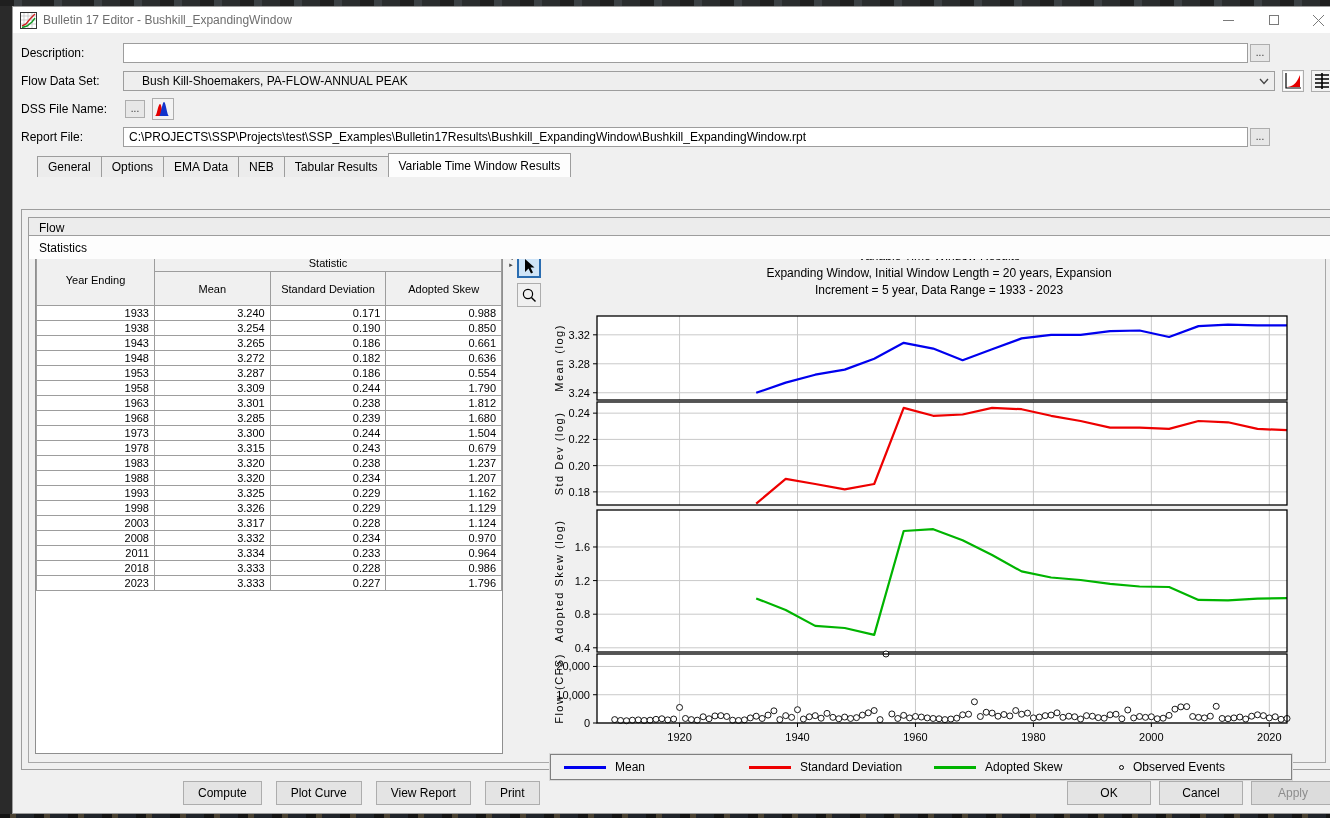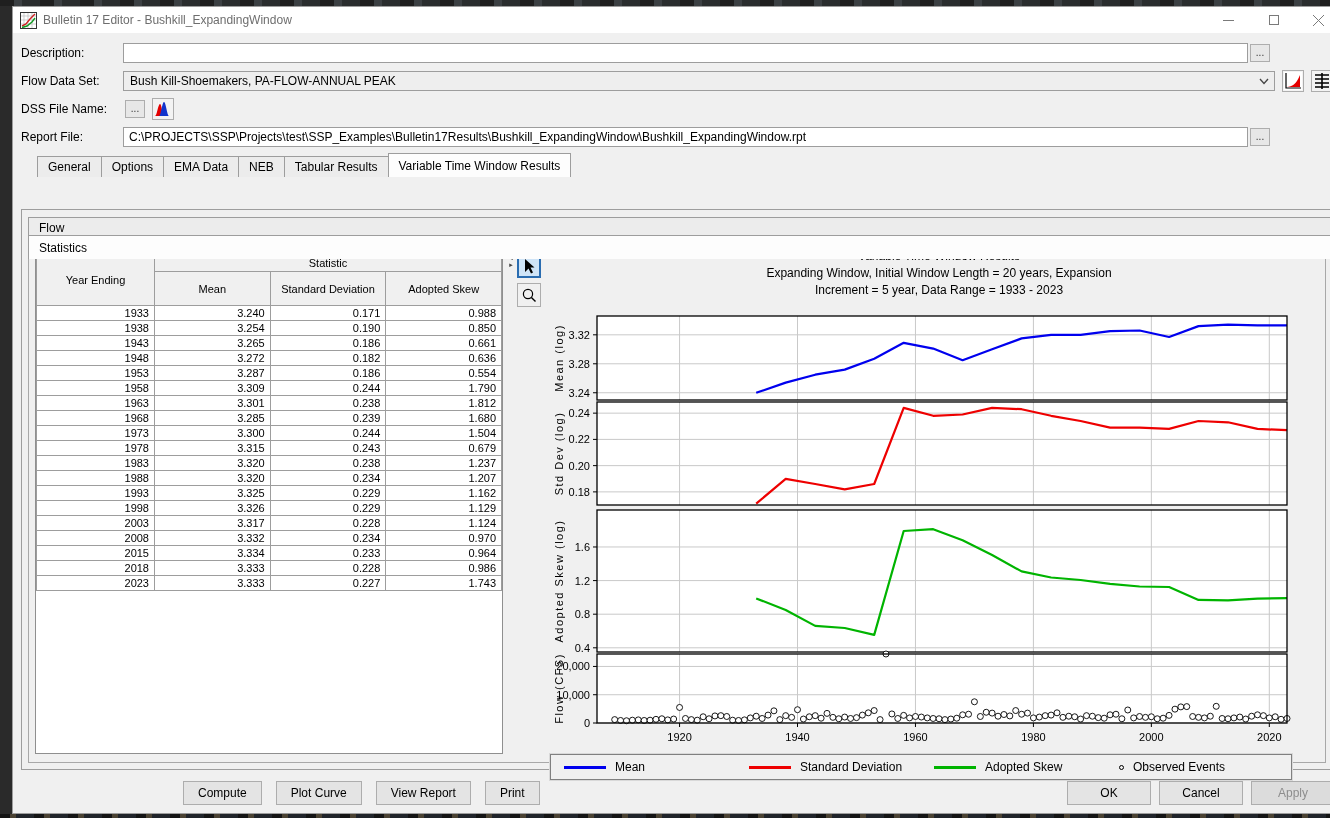--- a/index.html
+++ b/index.html
@@ -28,21 +28,21 @@
   
   .form { padding:10px 8px 0 8px; }
   .frow { display:flex; align-items:center; height:20px; margin-bottom:8px; position:relative; }
   .flabel { width:102px; font-size:12px; color:#000; flex:none; }
   .ftext { height:20px; border:1px solid #9d9d9d; background:#fff; font-size:12px;
            padding:0 5px; font-family:"Liberation Sans", sans-serif; color:#000; }
   .grow { flex:1; }
   .browse-btn { width:20px; height:18px; margin-left:2px; border:1px solid #adadad; background:#e7e7e7;
                 font-size:10px; line-height:12px; color:#333; text-align:center; flex:none; }
   .combo { flex:1; height:20px; border:1px solid #9d9d9d; background:#eeeeee; font-size:12px;
-           display:flex; align-items:center; padding:0 6px; position:relative; }
+           display:flex; align-items:center; padding:0 18px; position:relative; }
   .combo .chev { position:absolute; right:5px; top:6px; }
   .icon-btn { width:22px; height:22px; border:1px solid #adadad; background:#f3f3f3; margin-left:7px;
               display:flex; align-items:center; justify-content:center; flex:none; }
 
   
   .tabs { display:flex; margin:0 24px; position:relative; top:1px; }
   .tab { font-size:12px; padding:3px 10px 4px 10px; border:1px solid #9d9d9d; border-bottom:none;
          background:#ececec; margin-right:-1px; height:21px; }
   .tab.selected { background:#fdfdfd; height:24px; margin-top:-3px; padding-top:5px; position:relative; z-index:2; }
 
@@ -295,36 +295,36 @@
                   <td>0.228</td>
                   <td>1.124</td>
                 </tr>
                 <tr>
                   <td>2008</td>
                   <td>3.332</td>
                   <td>0.234</td>
                   <td>0.970</td>
                 </tr>
                 <tr>
-                  <td>2015</td>
+                  <td>2011</td>
                   <td>3.334</td>
                   <td>0.233</td>
                   <td>0.964</td>
                 </tr>
                 <tr>
                   <td>2018</td>
                   <td>3.333</td>
                   <td>0.228</td>
                   <td>0.986</td>
                 </tr>
                 <tr>
                   <td>2023</td>
                   <td>3.333</td>
                   <td>0.227</td>
-                  <td>1.743</td>
+                  <td>1.796</td>
                 </tr>
               </tbody>
           </table>
         </div>
 
         <div class="splitter">
           <div class="split-arrows">◂<br>▸</div>
         </div>
 
         <div class="tools">

